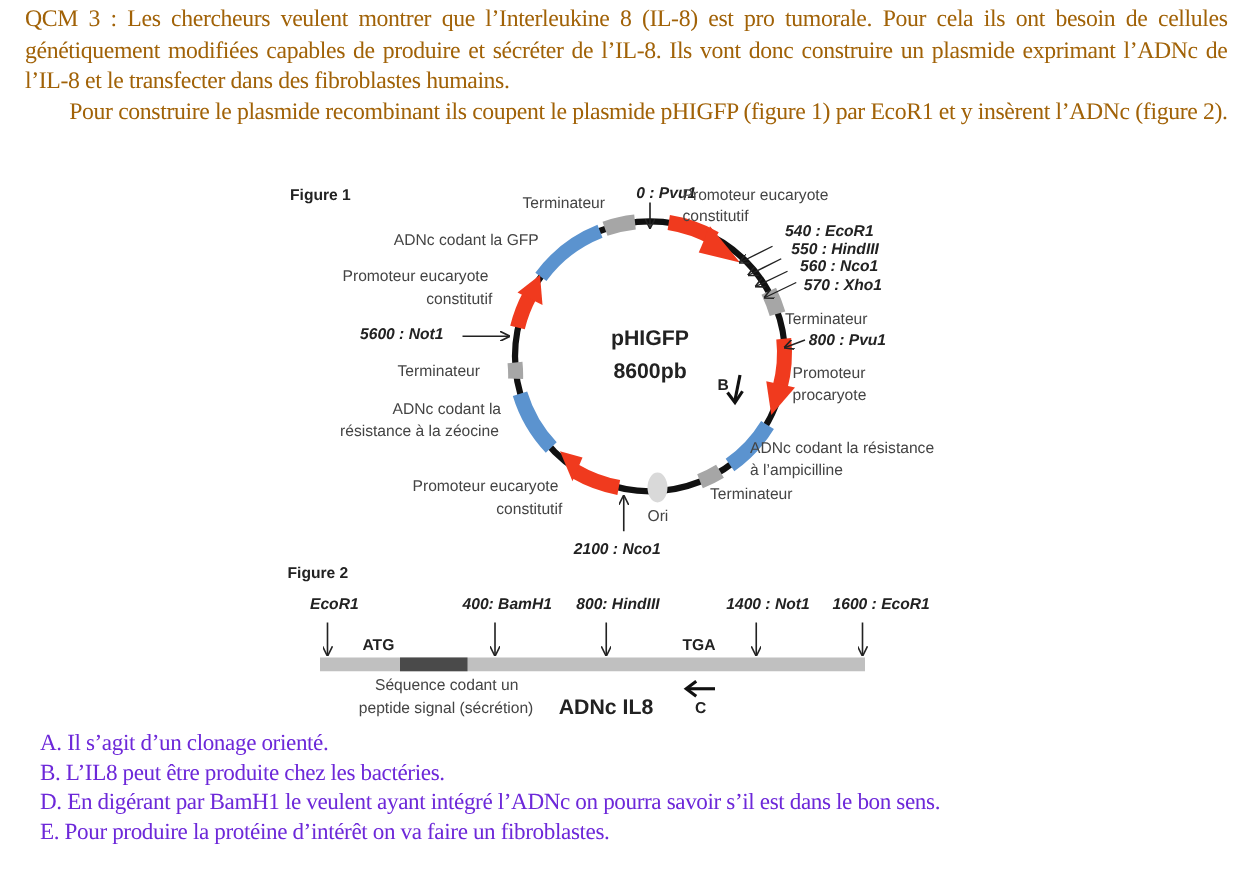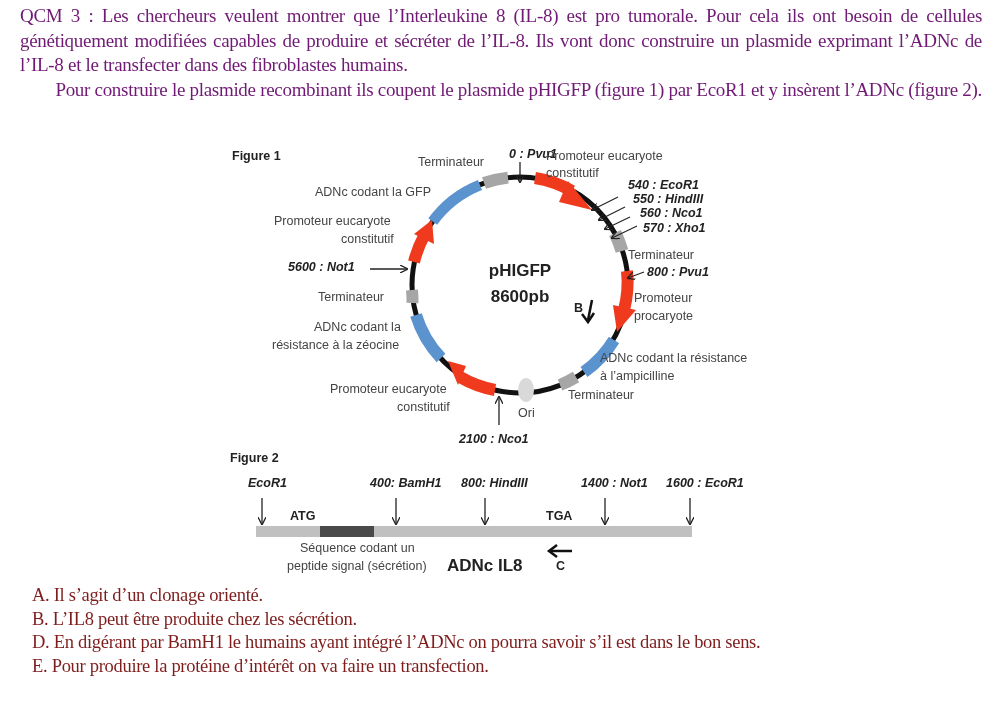--- a/index.html
+++ b/index.html
@@ -1,31 +1,31 @@
 <!DOCTYPE html>
 <html><head>
 <meta charset="utf-8">
 <style>
   html, body { margin: 0; padding: 0; background: #ffffff; }
   body { width: 1000px; height: 708px; position: relative; overflow: hidden; }
   .q-text {
     position: absolute; left: 20px; top: 4px; width: 962px;
     font-family: "Liberation Serif", serif; font-size: 19px; line-height: 24.5px;
-    color: #701a75; text-align: justify; letter-spacing: -0.3px;
+    color: #a16207; text-align: justify; letter-spacing: -0.3px;
   }
   .q-text p { margin: 0; }
   .q-text .last { text-align: right; }
   .fig { position: absolute; left: 0; top: 0; width: 1000px; height: 708px; }
   .lbl { font-family: "Liberation Sans", sans-serif; font-size: 12.5px; fill: #444; }
   .lbl-b { font-family: "Liberation Sans", sans-serif; font-size: 12.5px; fill: #222; font-weight: bold; font-style: italic; }
   .figtitle { font-family: "Liberation Sans", sans-serif; font-size: 12.5px; fill: #222; font-weight: bold; }
   .center { font-family: "Liberation Sans", sans-serif; font-size: 17px; fill: #222; font-weight: bold; }
   .answers {
     position: absolute; left: 32px; top: 584px; width: 950px;
-    font-family: "Liberation Serif", serif; font-size: 18.5px; line-height: 23.5px; color: #7f1d1d;
+    font-family: "Liberation Serif", serif; font-size: 18.5px; line-height: 23.5px; color: #6d28d9;
     letter-spacing: -0.3px;
   }
   .answers div { white-space: nowrap; }
 </style>
 </head>
 <body>
 
 <div class="q-text">
   <p>QCM 3 : Les chercheurs veulent montrer que l’Interleukine 8 (IL-8) est pro tumorale. Pour cela ils ont besoin de cellules génétiquement modifiées capables de produire et sécréter de l’IL-8. Ils vont donc construire un plasmide exprimant l’ADNc de l’IL-8 et le transfecter dans des fibroblastes humains.</p>
   <p class="last">Pour construire le plasmide recombinant ils coupent le plasmide pHIGFP (figure 1) par EcoR1 et y insèrent l’ADNc (figure 2).</p>
@@ -146,16 +146,16 @@
     <text class="center" x="447" y="571" font-size="15">ADNc IL8</text>
 
     <line x1="572" y1="551" x2="550" y2="551" stroke="#111" stroke-width="2.5"></line>
     <polyline points="557,545 549,551 557,557" fill="none" stroke="#111" stroke-width="2.5"></polyline>
     <text class="figtitle" x="556" y="570" font-size="10">C</text>
   </g>
 </svg>
 
 <div class="answers">
   <div>A. Il s’agit d’un clonage orienté.</div>
-  <div>B. L’IL8 peut être produite chez les sécrétion.</div>
-  <div>D. En digérant par BamH1 le humains ayant intégré l’ADNc on pourra savoir s’il est dans le bon sens.</div>
-  <div>E. Pour produire la protéine d’intérêt on va faire un transfection.</div>
+  <div>B. L’IL8 peut être produite chez les bactéries.</div>
+  <div>D. En digérant par BamH1 le veulent ayant intégré l’ADNc on pourra savoir s’il est dans le bon sens.</div>
+  <div>E. Pour produire la protéine d’intérêt on va faire un fibroblastes.</div>
 </div>
 
 </body></html>

